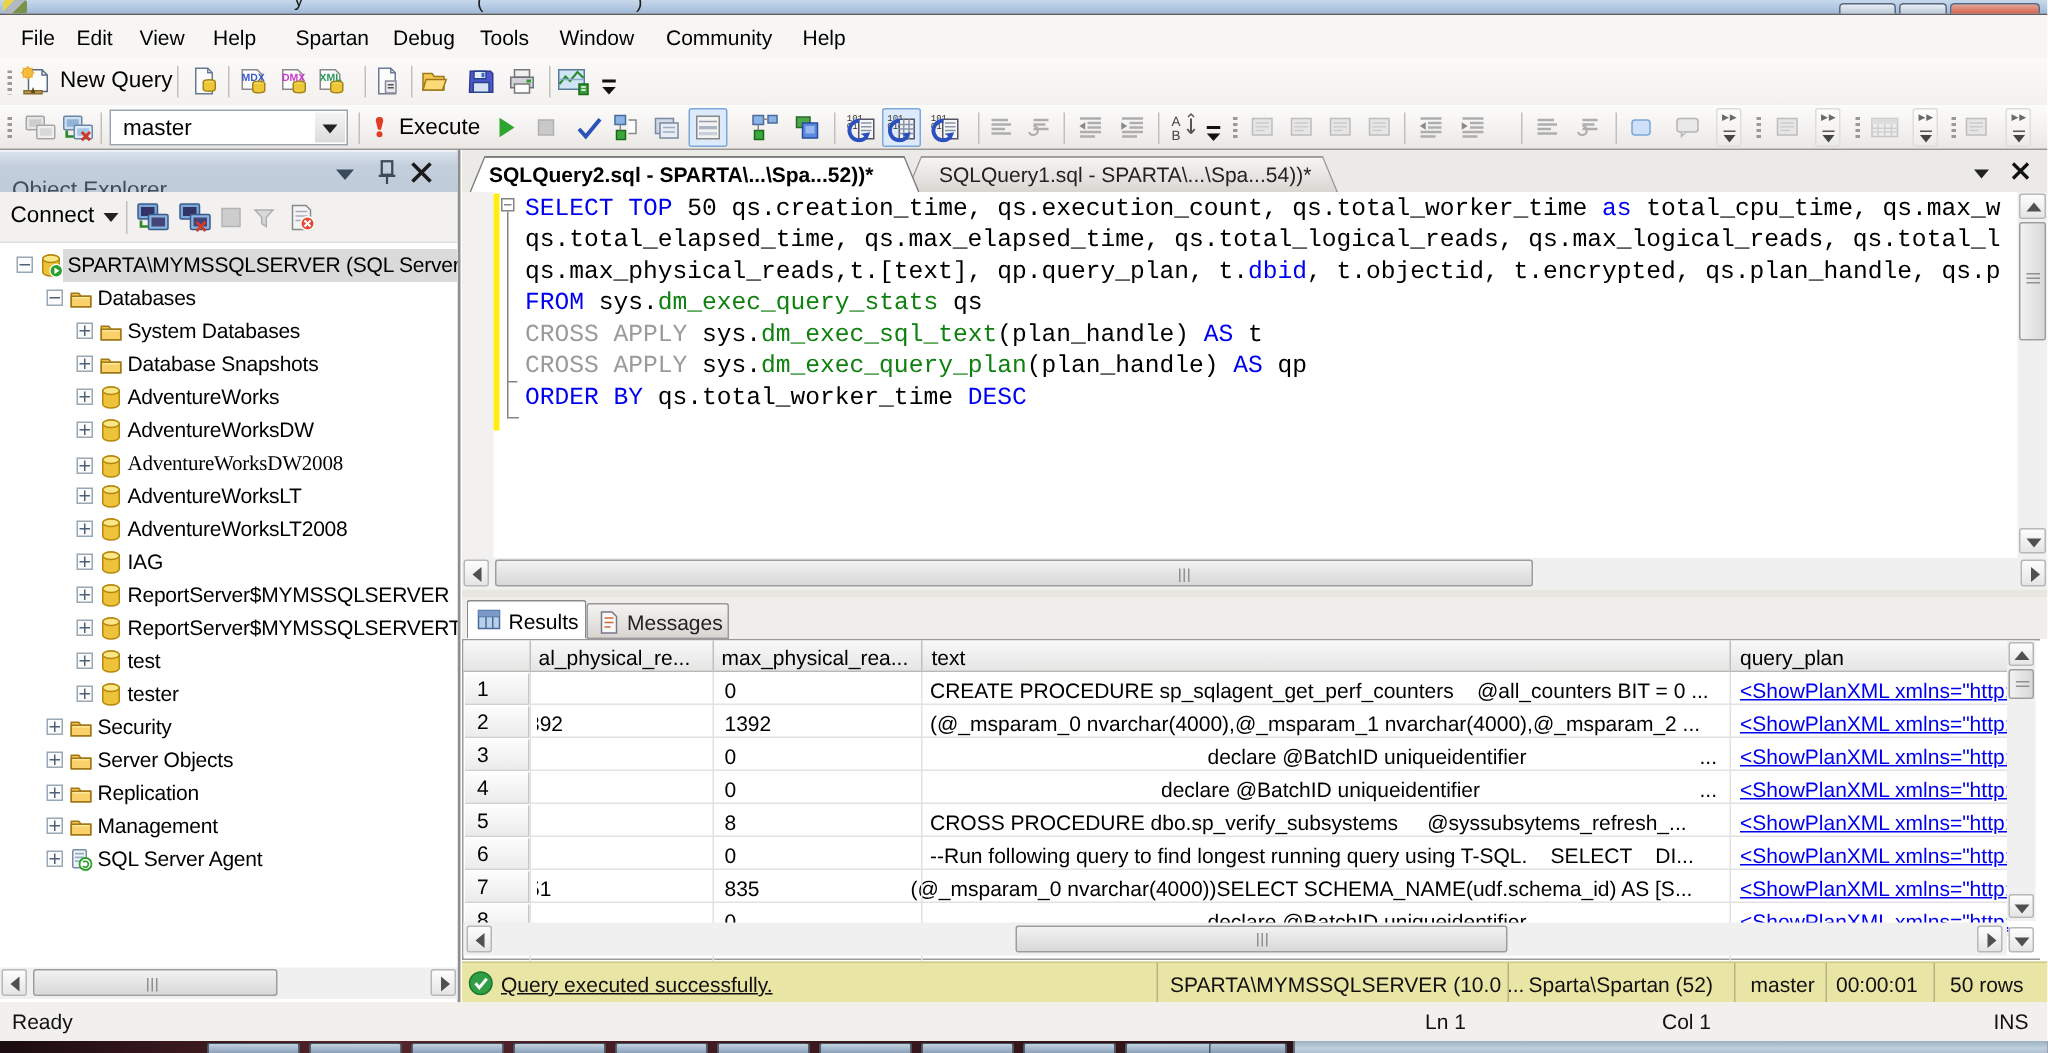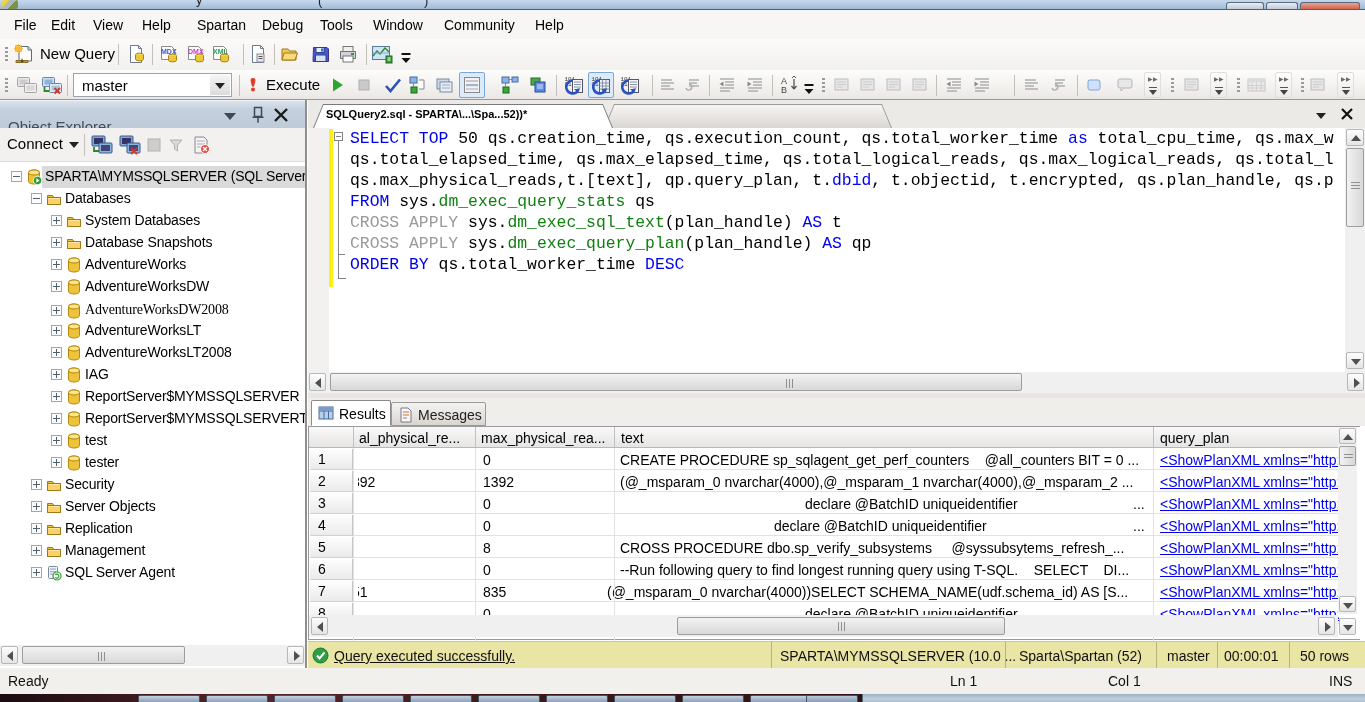--- a/index.html
+++ b/index.html
@@ -594,24 +594,25 @@
       </div>
       <div class="sbtn" style="left:287px;top:1px;width:17px;height:18px;">
         <div class="arr" style="left:6px;top:4px;border-top:5px solid transparent;border-bottom:5px solid transparent;border-left:6px solid #505050;"></div>
       </div>
     </div>
 </div>
 <div id="editorpane" class="abs">
   <div id="tabstrip" class="abs">
       <div style="position:absolute;left:296px;top:4px;width:288px;height:24px;background:#9a9a9a;clip-path:polygon(10px 0, calc(100% - 10px) 0, 100% 100%, 0 100%);">
         <div style="position:absolute;left:1px;right:1px;top:1px;bottom:0;background:linear-gradient(180deg,#f7f5f3,#d9d6d2);clip-path:polygon(9.5px 0, calc(100% - 9.5px) 0, 100% 100%, 0 100%);"></div>
+        <span style="position:absolute;left:22px;top:4px;color:#222;font-size:14px;">SQLQuery1.sql - SPARTA\...\Spa...54))*</span>
       </div>
       <div style="position:absolute;left:5px;top:4px;width:300px;height:24px;background:#7a7a7a;z-index:2;clip-path:polygon(10px 0, calc(100% - 10px) 0, 100% 100%, 0 100%);">
         <div style="position:absolute;left:1px;right:1px;top:1px;bottom:0;background:#fff;clip-path:polygon(9.5px 0, calc(100% - 9.5px) 0, 100% 100%, 0 100%);"></div>
-        <span style="position:absolute;left:13px;top:4px;font-weight:bold;font-size:11px;">SQLQuery2.sql - SPARTA\...\Spa...52))*</span>
+        <span style="position:absolute;left:13px;top:4px;font-weight:bold;font-size:14px;">SQLQuery2.sql - SPARTA\...\Spa...52))*</span>
       </div>
       <div class="arr" style="left:1008px;top:13px;border-left:5px solid transparent;border-right:5px solid transparent;border-top:6px solid #222;"></div>
       <div style="position:absolute;left:1031px;top:6px;"><svg width="16" height="16" viewBox="0 0 16 16" style="">
           <path d="M3 3 L13 13 M13 3 L3 13" stroke="#111" stroke-width="2.2"></path>
         </svg></div>
     </div>
   <div id="editor" class="abs">
       <div style="position:absolute;left:0;top:0;width:21px;height:244px;background:#f2f1ef;"></div>
       <div style="position:absolute;left:21px;top:1px;width:4px;height:158px;background:#ffee12;"></div>
       <div style="position:absolute;left:26px;top:4px;width:9px;height:9px;border:1px solid #848484;background:#fff;"></div>

